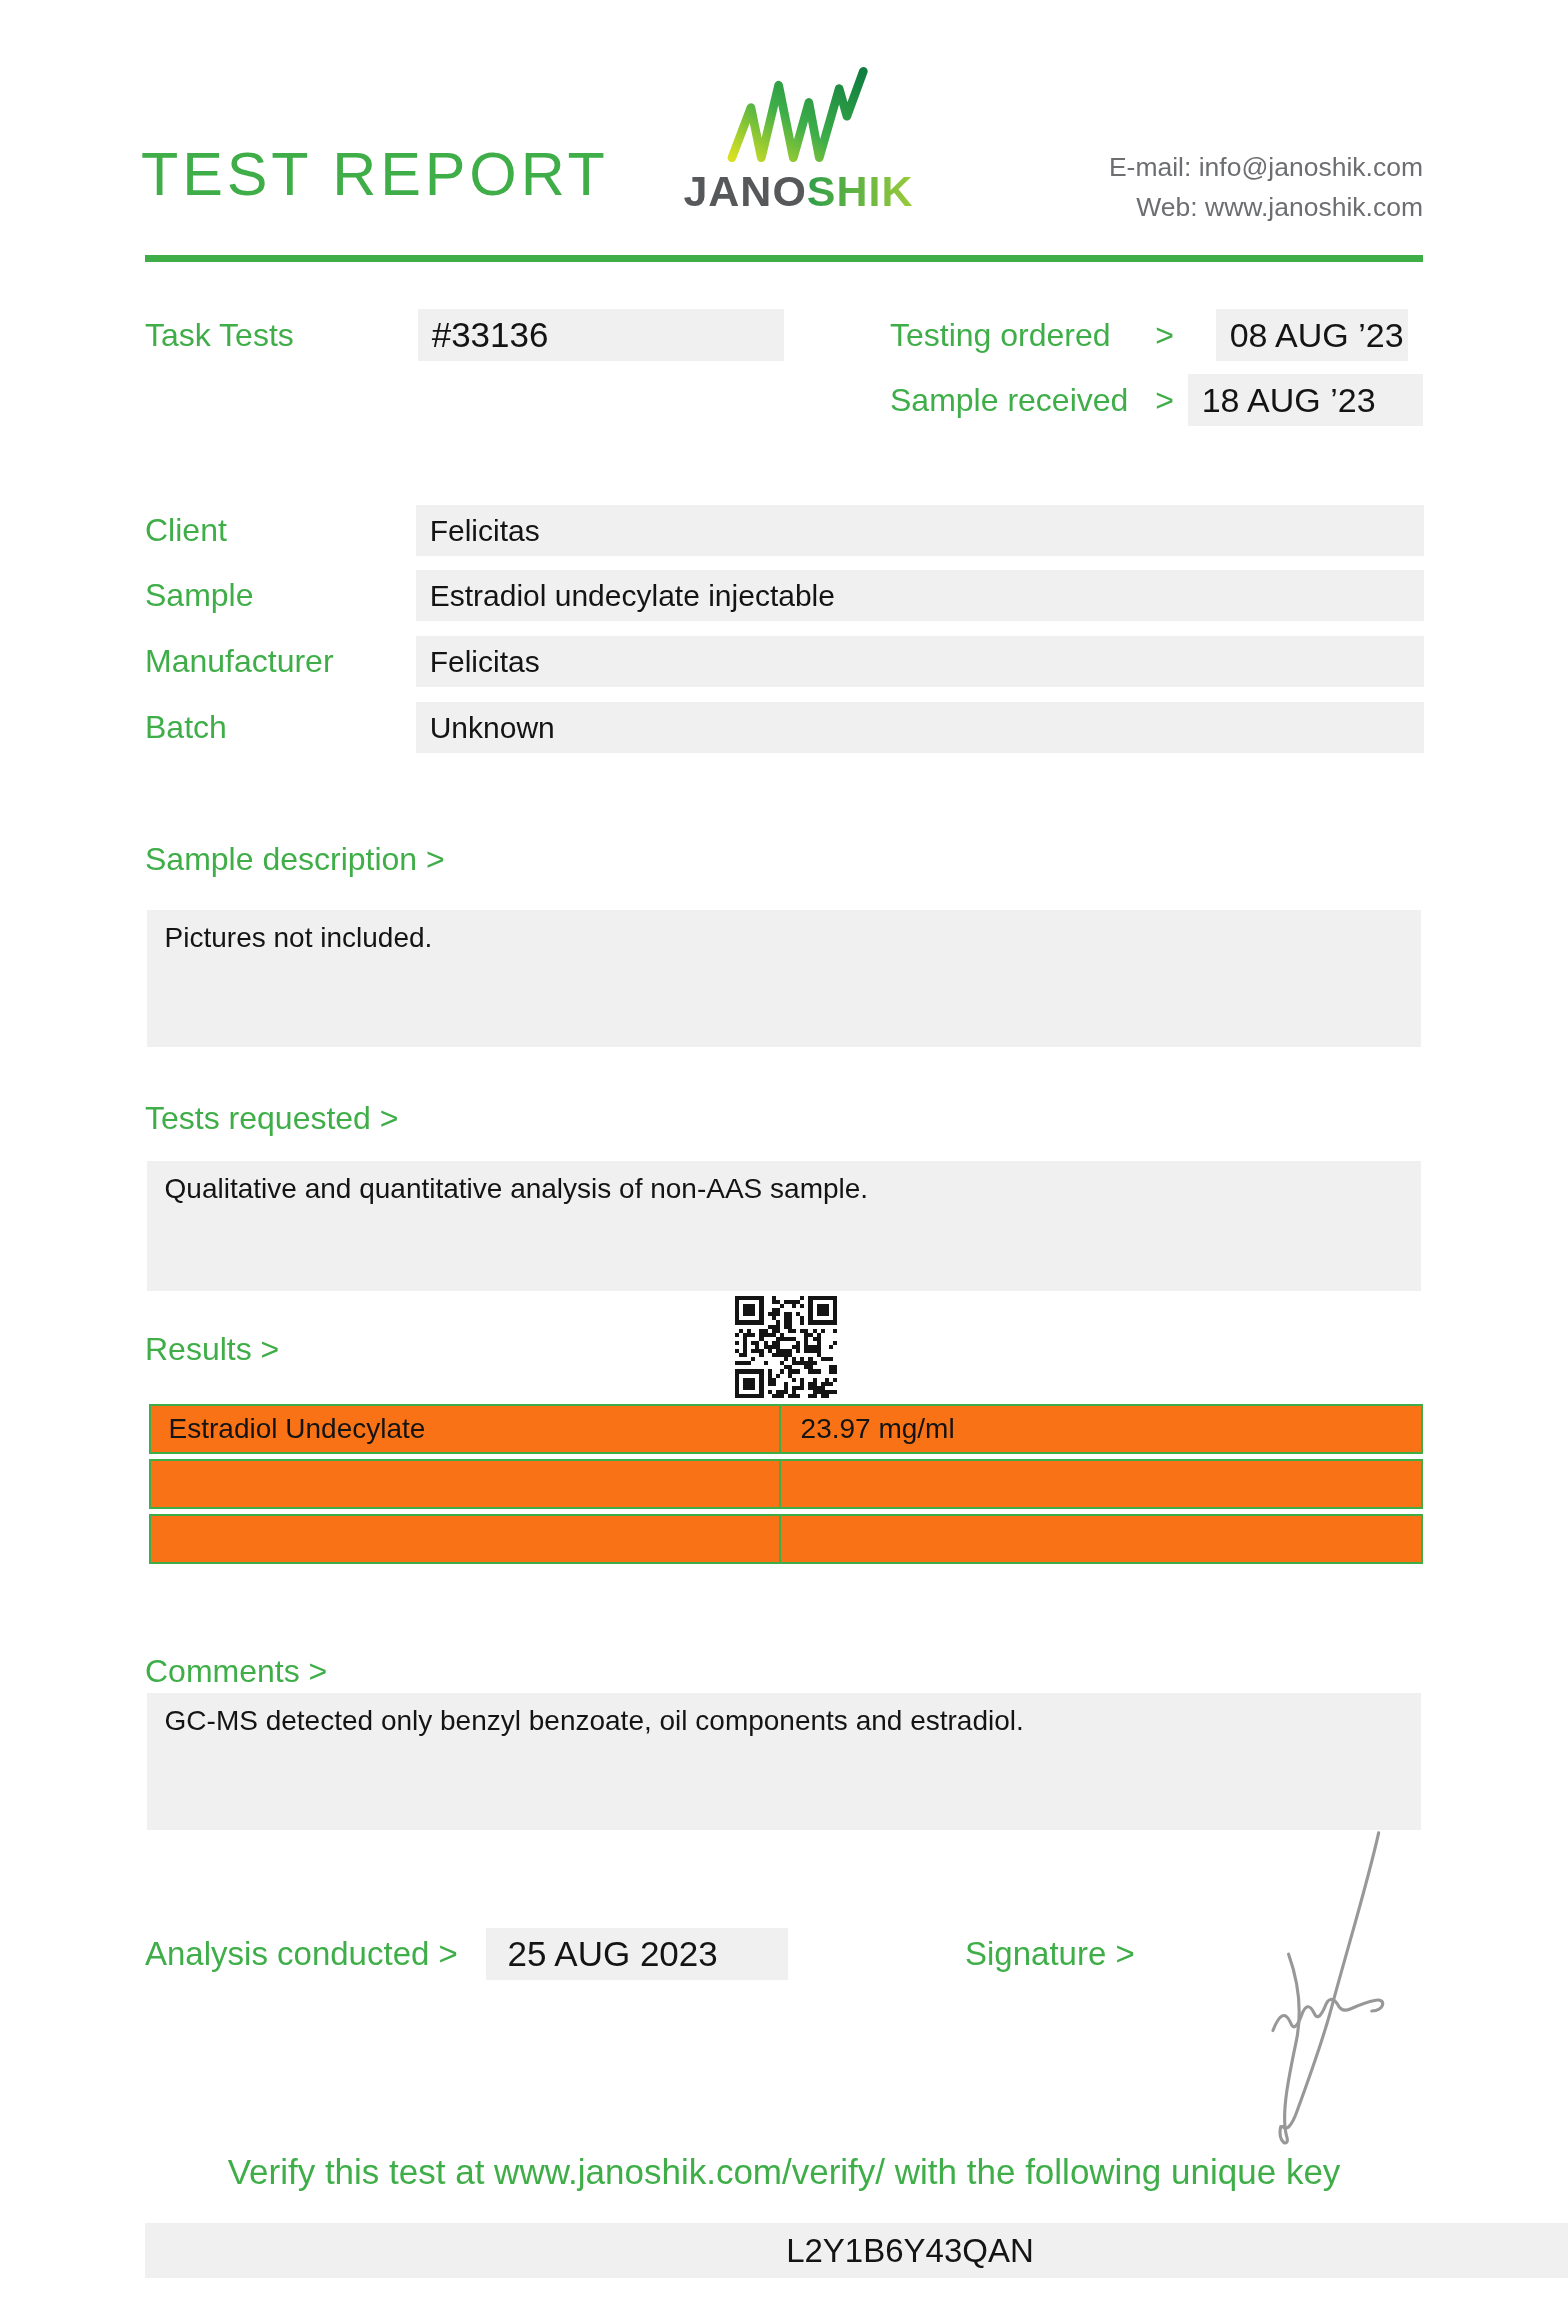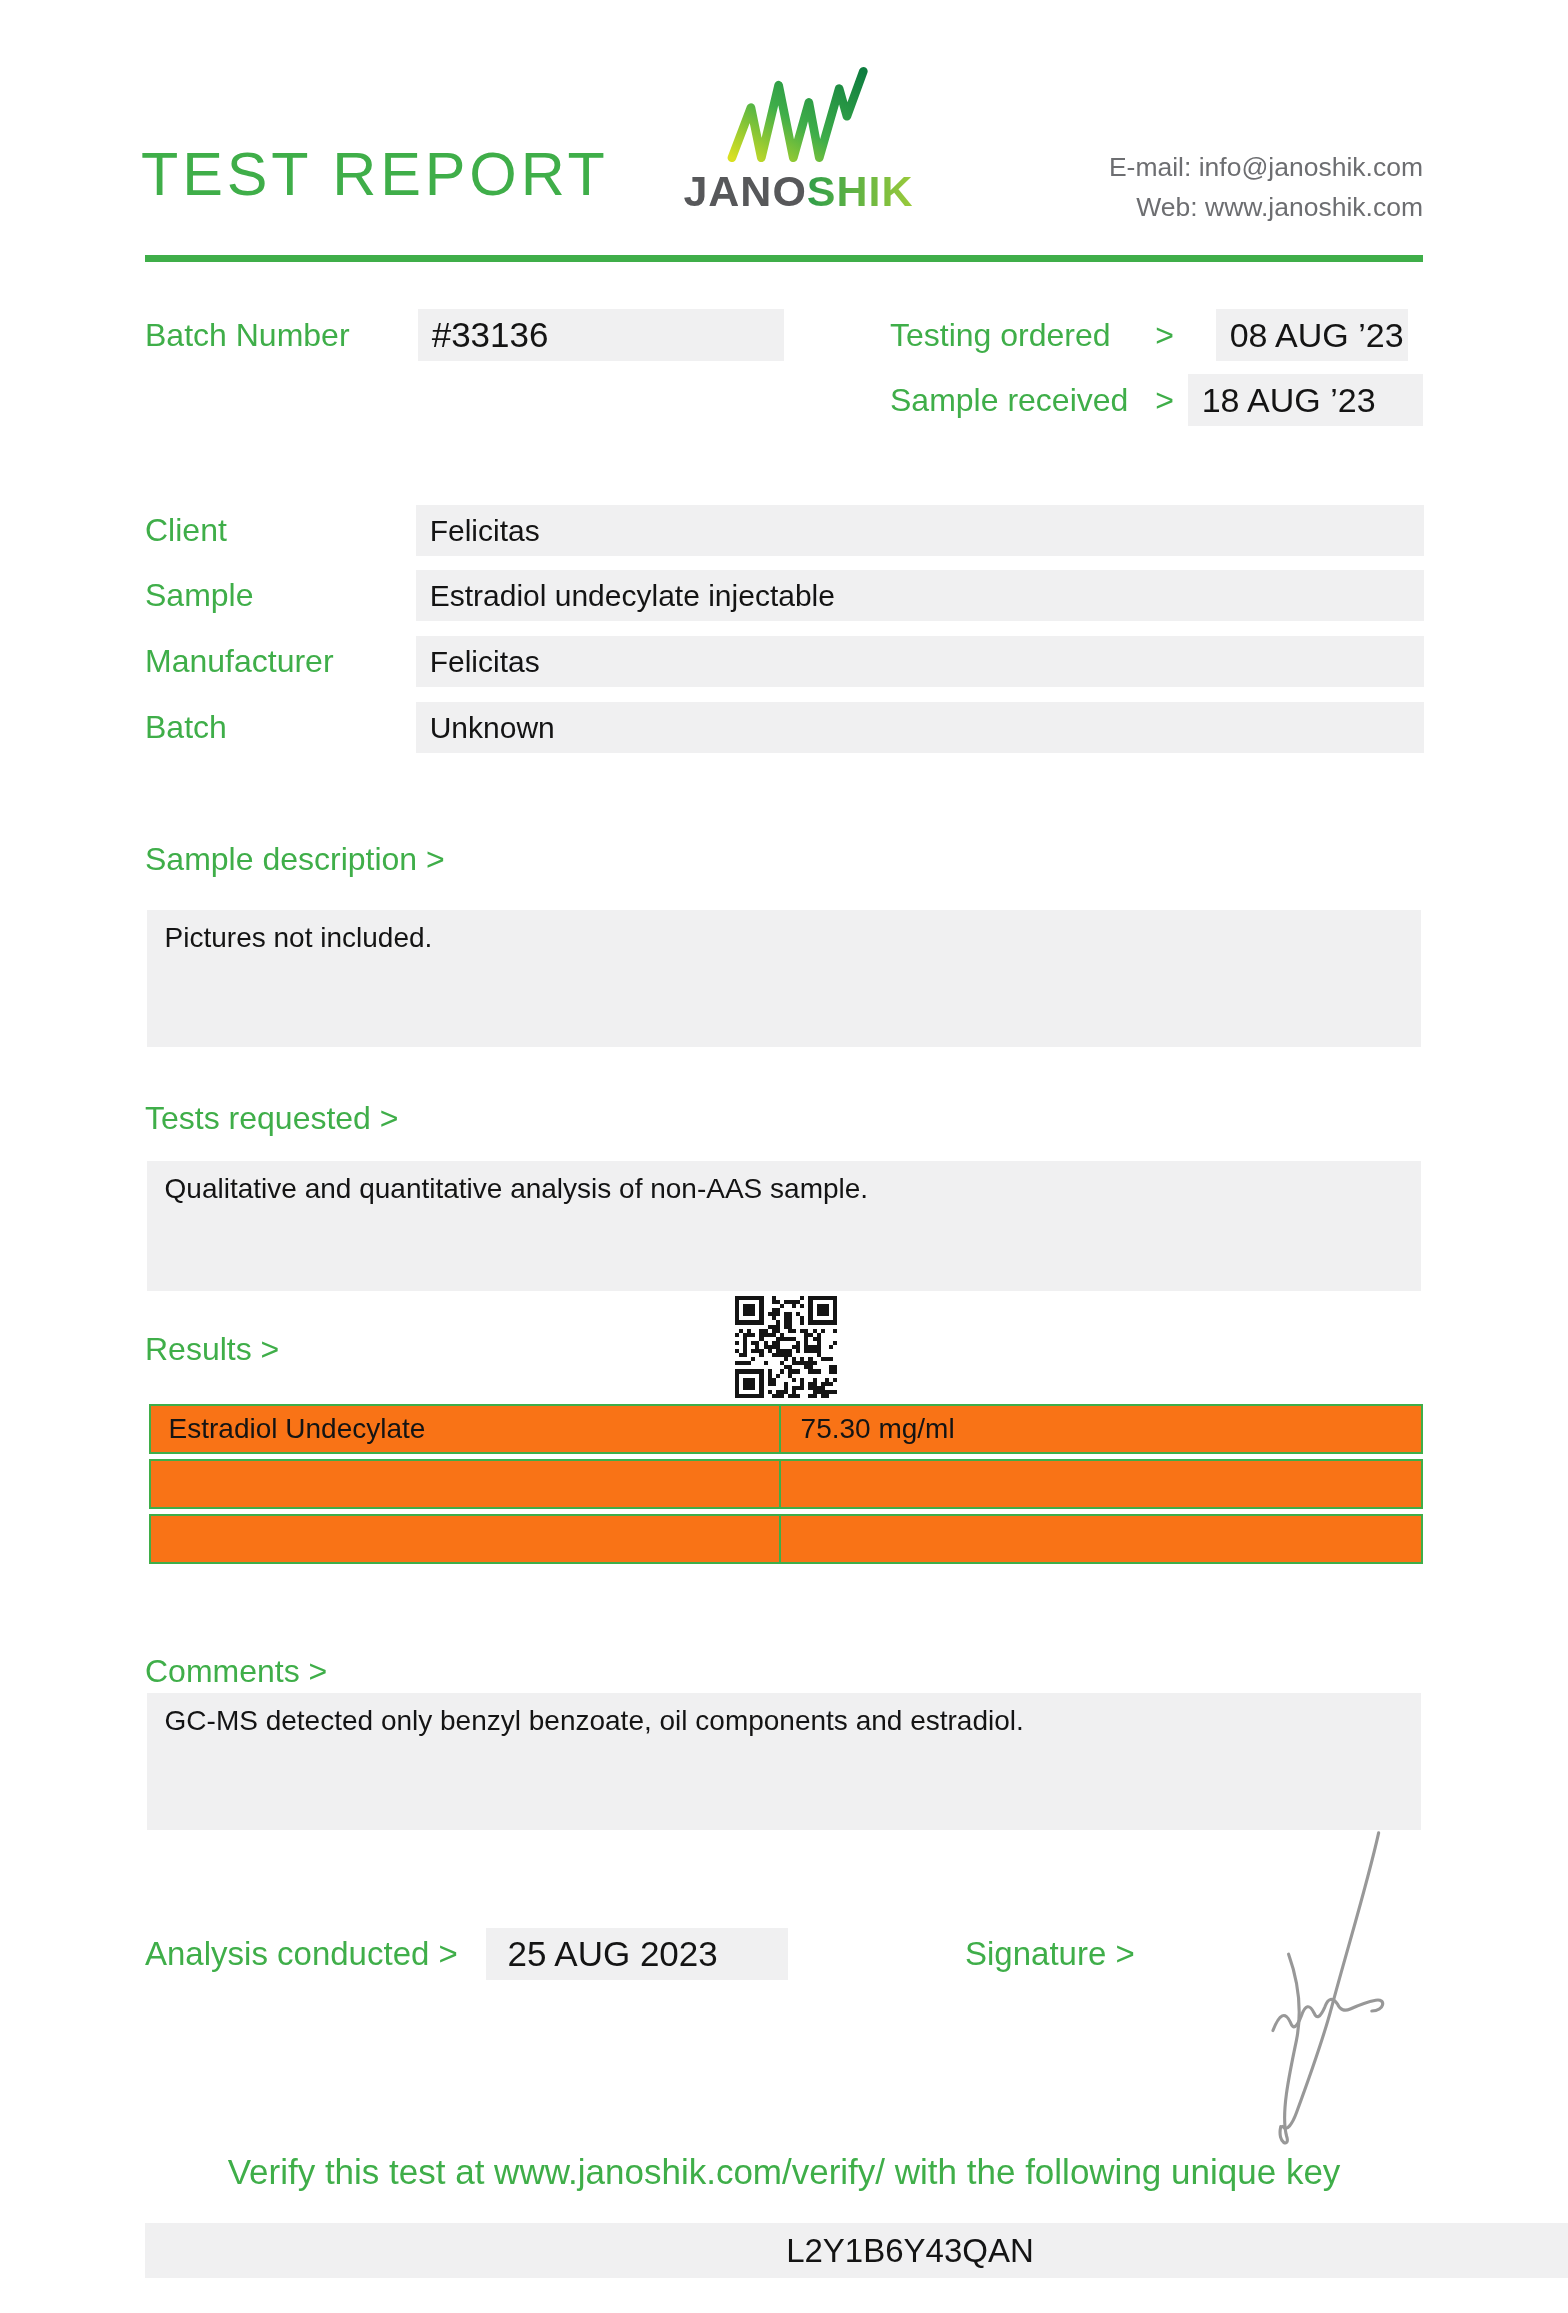--- a/index.html
+++ b/index.html
@@ -91,21 +91,21 @@
       </defs>
       <path d="M8,106 L30,48 L42,106 L62,22 L79,106 L97,42 L109,106 L132,26 L141,58 L160,6" fill="none" stroke="url(#lg)" stroke-width="10" stroke-linecap="round" stroke-linejoin="round"></path>
     </svg>
     <div class="logo-text">
       <span class="logo-jano">JANO</span><span class="logo-shik">SHIK</span>
     </div>
   </div>
 
   <div class="abs rule"></div>
 
-  <div class="abs lab row-line task-label">Batch Number</div>
+  <div class="abs lab row-line task-label">Task Tests</div>
   <div class="abs vbox task-box">#33136</div>
 
   <div class="abs lab row-line arrow-pair ordered-label">
     <span>Testing ordered</span>
       <span>&gt;</span>
   </div>
   <div class="abs vbox ordered-box">08 AUG ’23</div>
 
   <div class="abs lab row-line arrow-pair received-label">
     <span>Sample received</span>
@@ -336,21 +336,21 @@
         <rect x="74.88" y="99.84" width="4.16" height="4.16"></rect>
         <rect x="79.04" y="99.84" width="4.16" height="4.16"></rect>
         <rect x="87.36" y="99.84" width="4.16" height="4.16"></rect>
         <rect x="91.52" y="99.84" width="4.16" height="4.16"></rect>
       </svg></div>
   <div class="abs sec-h res-h">Results &gt;</div>
 
   <div class="abs rtable">
     <div class="rrow">
       <div class="rcell c1">Estradiol Undecylate</div>
-      <div class="rcell c2">75.30 mg/ml</div>
+      <div class="rcell c2">23.97 mg/ml</div>
     </div>
     <div class="rrow">
       <div class="rcell c1"></div>
       <div class="rcell c2"></div>
     </div>
     <div class="rrow">
       <div class="rcell c1"></div>
       <div class="rcell c2"></div>
     </div>
   </div>

